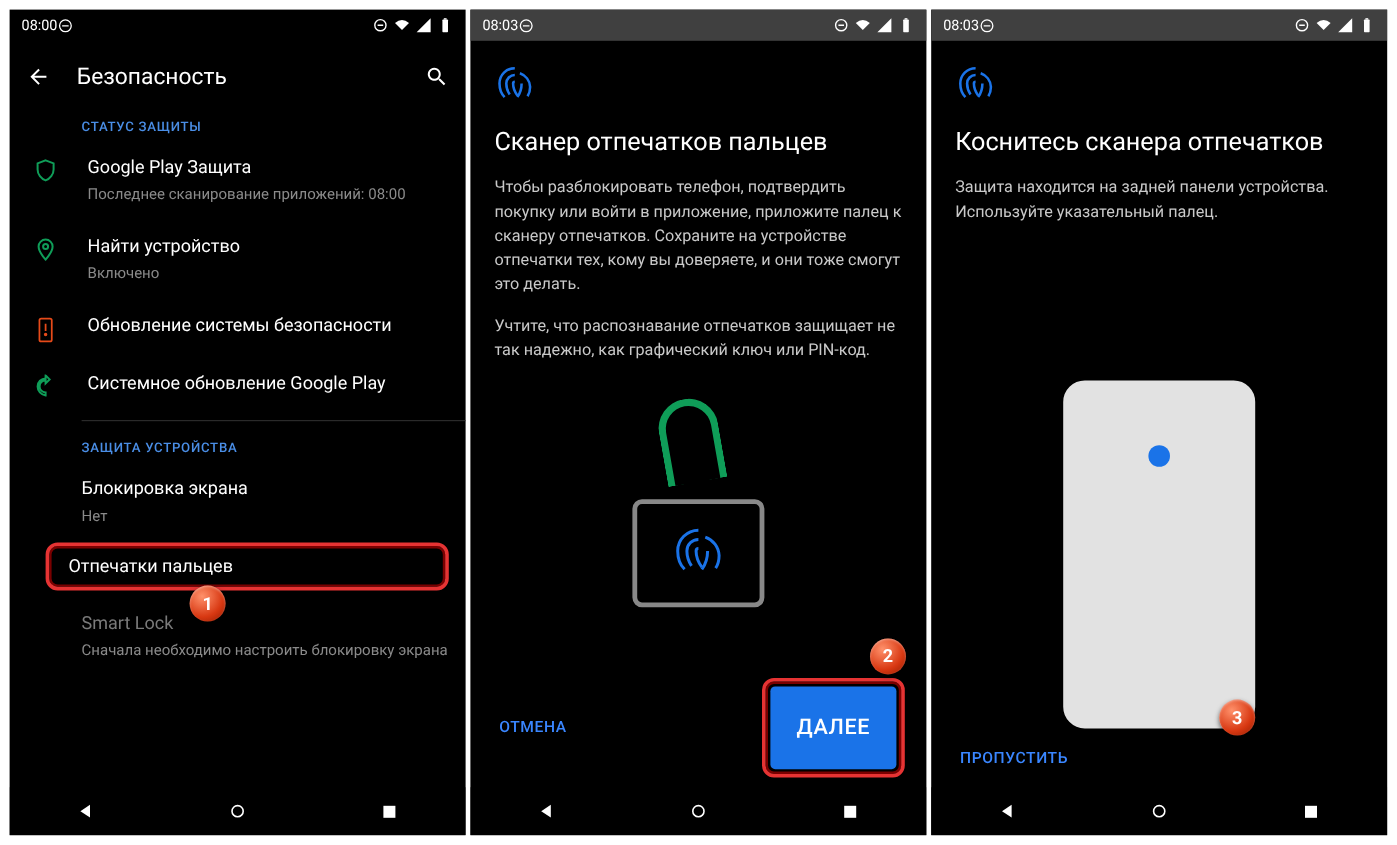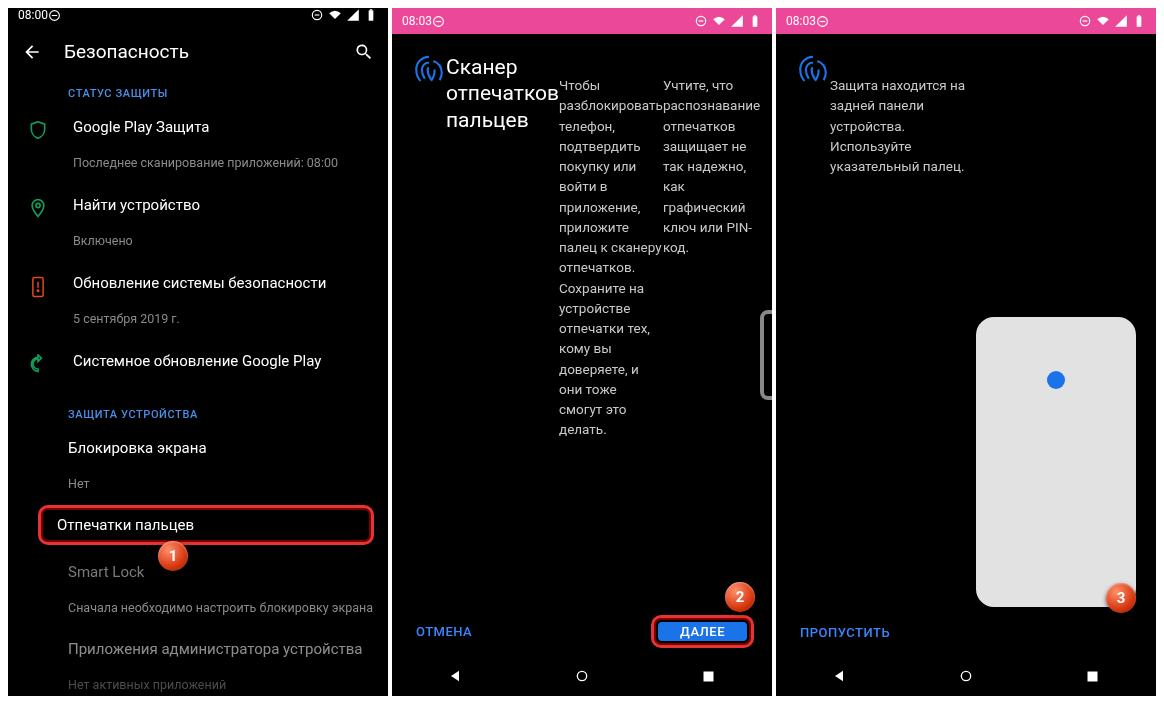--- a/index.html
+++ b/index.html
@@ -25,21 +25,21 @@
   .phone + .phone { margin-left: 4px; }
   .statusbar {
     height: 26px;
     display: flex;
     align-items: center;
     justify-content: space-between;
     padding: 0 10px;
     font-size: 12px;
     color: #fff;
   }
-  .statusbar.blue { background: #ec4899; }
+  .statusbar.blue { background: #404040; }
   .sb-left { display: flex; align-items: center; gap: 0; }
   .sb-right { display: flex; align-items: center; gap: 4px; }
   .sb-right svg { width: 14px; height: 14px; fill: #fff; }
   .appbar {
     display: flex;
     align-items: center;
     gap: 22px;
     padding: 18px 14px 14px;
   }
   .appbar .title { font-size: 19px; flex: 1; }
@@ -52,21 +52,21 @@
   }
   .list-item {
     display: flex;
     align-items: flex-start;
     gap: 19px;
     padding: 12px 14px 12px 14px;
   }
   .li-icon { width: 32px; display: flex; justify-content: center; padding-top: 2px; flex-shrink:0;}
   .li-text { flex: 1; }
   .li-title { font-size: 15px; color: #fff; }
-  .li-sub { font-size: 12.5px; color: #8a8a8a; margin-top: 19px; line-height:1.35;}
+  .li-sub { font-size: 12.5px; color: #8a8a8a; margin-top: 7px; line-height:1.35;}
   .li-noicon { padding-left: 60px; }
   .divider { height: 1px; background: #2a2a2a; margin: 6px 0 6px 60px; }
 
   .highlight-box {
     border: 3px solid #e63333;
     border-radius: 10px;
     margin: 0 14px 0 30px;
     padding: 8px 14px 8px 16px;
     position: relative;
     box-shadow: inset 0 0 0 2px #7a0000;
@@ -89,41 +89,41 @@
     background: #000;
     display: flex;
     align-items: center;
     justify-content: space-around;
     margin-top: auto;
   }
   .navbar .nb { width: 22px; height: 22px; display:flex; align-items:center; justify-content:center;}
   .navbar svg { fill: #fff; }
 
   
-  .content { padding: 20px 20px 0; flex: 1; display: flex; }
+  .content { padding: 20px 20px 0; flex: 1; display: flex; flex-direction: column; }
   .fp-icon { margin-bottom: 14px; }
   .h1 { font-size: 21px; margin-bottom: 14px; line-height:1.25;}
-  .p { font-size: 13.5px; color: #c9c9c9; line-height: 1.5; margin-bottom: 14px; margin-top: 21px; }
+  .p { font-size: 13.5px; color: #c9c9c9; line-height: 1.5; margin-bottom: 14px; }
   .center-illus { flex:1; display:flex; align-items:center; justify-content:center; }
 
   .button-row { display: flex; align-items: center; justify-content: space-between; padding: 10px 18px 8px; }
   .txt-btn { color: #3a86ff; font-size: 13px; font-weight: 500; letter-spacing: .5px; padding: 8px 6px;}
   .primary-btn-wrap {
     border: 3px solid #e63333;
     border-radius: 10px;
     box-shadow: inset 0 0 0 2px #7a0000;
     padding: 4px;
     position: relative;
   }
   .primary-btn {
     background: #1a73e8;
     color: #fff;
-    font-size: 13px;
+    font-size: 18px;
     font-weight: 500;
-    padding: 2px 22px;
+    padding: 24px 22px;
     border-radius: 4px;
     letter-spacing: .5px;
   }
 
   .phone-outline {
     width: 160px; height: 290px;
     border: 2px solid #e2e2e2;
     border-radius: 18px;
     background: #e2e2e2;
     position: relative;
@@ -209,21 +209,20 @@
   <div class="list-item">
     <div class="li-icon">
         <svg width="18" height="22" viewBox="0 0 24 30" fill="none" stroke="#e64a19" stroke-width="2">
           <rect x="5" y="2" width="14" height="26" rx="2"></rect>
           <line x1="12" y1="8" x2="12" y2="16"></line>
           <circle cx="12" cy="20" r="1" fill="#e64a19"></circle>
         </svg>
       </div>
     <div class="li-text">
       <div class="li-title">Обновление системы безопасности</div>
-      <div class="li-sub">5 сентября 2019 г.</div>
     </div>
   </div>
 
   <div class="list-item">
     <div class="li-icon">
         <svg width="20" height="20" viewBox="0 0 24 24" fill="none" stroke="#0f9d58" stroke-width="2">
           <path d="M4 12a8 8 0 018-8V1l4 4-4 4V6a6 6 0 100 12v3a9 9 0 01-8-9z"></path>
         </svg>
       </div>
     <div class="li-text">
@@ -248,26 +247,20 @@
     <div class="badge" style="left:150px; top:36px;">1</div>
   </div>
 
   <div class="list-item li-noicon" style="padding-top:18px;">
     <div class="li-text">
       <div class="li-title" style="color:#7a7a7a">Smart Lock</div>
       <div class="li-sub">Сначала необходимо настроить блокировку экрана</div>
     </div>
   </div>
 
-  <div class="list-item li-noicon" style="opacity:.55; padding-bottom:0;">
-    <div class="li-text">
-      <div class="li-title">Приложения администратора устройства</div>
-      <div class="li-sub">Нет активных приложений</div>
-    </div>
-  </div>
 
   <div class="navbar">
     <div class="nb">
         <svg width="16" height="16" viewBox="0 0 24 24">
           <path d="M18 4 L6 12 L18 20 Z"></path>
         </svg>
       </div>
     <div class="nb">
         <svg width="16" height="16" viewBox="0 0 24 24">
           <circle cx="12" cy="12" r="7" fill="none" stroke="#fff" stroke-width="2"></circle>
@@ -395,20 +388,21 @@
   <div class="content">
     <div class="fp-icon">
       <svg width="34" height="34" viewBox="0 0 24 24" fill="none" stroke="#1a73e8" stroke-width="1.5">
           <path d="M12 2a9 9 0 00-9 9c0 3 1 6 3 8"></path>
           <path d="M12 6a5 5 0 00-5 5c0 2 .7 4.5 2 6.5"></path>
           <path d="M12 10a1 1 0 00-1 1c0 2 1 5 2.5 7"></path>
           <path d="M15 5a9 9 0 016 8c0 2-.5 4-1.5 5.5"></path>
           <path d="M16 11c0 3-1 6-2.5 8"></path>
         </svg>
     </div>
+    <div class="h1">Коснитесь сканера отпечатков</div>
     <div class="p">Защита находится на задней панели устройства. Используйте указательный палец.</div>
 
     <div class="center-illus" style="position:relative; align-items:flex-end; padding-bottom:0;">
       <div class="phone-outline">
         <div class="sensor-dot"></div>
       </div>
       <div class="badge" style="left:calc(50% + 50px); bottom:-6px;">3</div>
     </div>
   </div>
 

